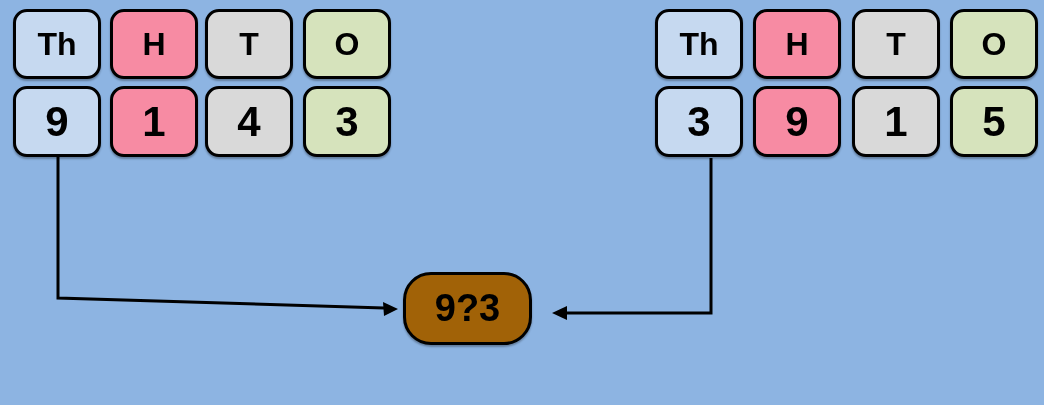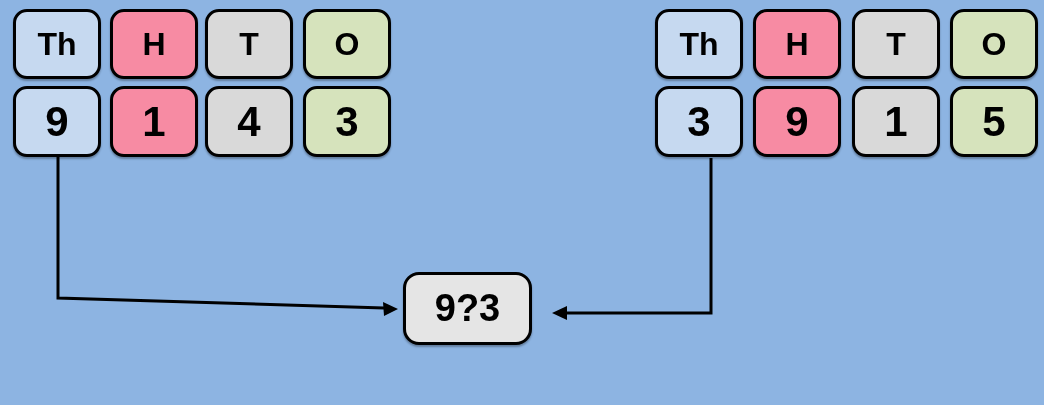--- a/index.html
+++ b/index.html
@@ -37,23 +37,23 @@
   
   .c-th { background: #c6d9f0; }
   .c-h  { background: #f78ba3; }
   .c-t  { background: #d9d9d9; }
   .c-o  { background: #d6e3bc; }
   .compare-box {
     position: absolute;
     left: 403px; top: 272px;
     width: 129px; height: 73px;
     box-sizing: border-box;
-    background: #e5e5e5;
+    background: #a16207;
     border: 3px solid #000;
-    border-radius: 16px;
+    border-radius: 28px;
     display: flex;
     align-items: center;
     justify-content: center;
     font-weight: bold;
     font-size: 38px;
     color: #000;
     box-shadow: 0 2px 2px rgba(0,0,0,0.30);
   }
   .arrow-layer {
     position: absolute;

